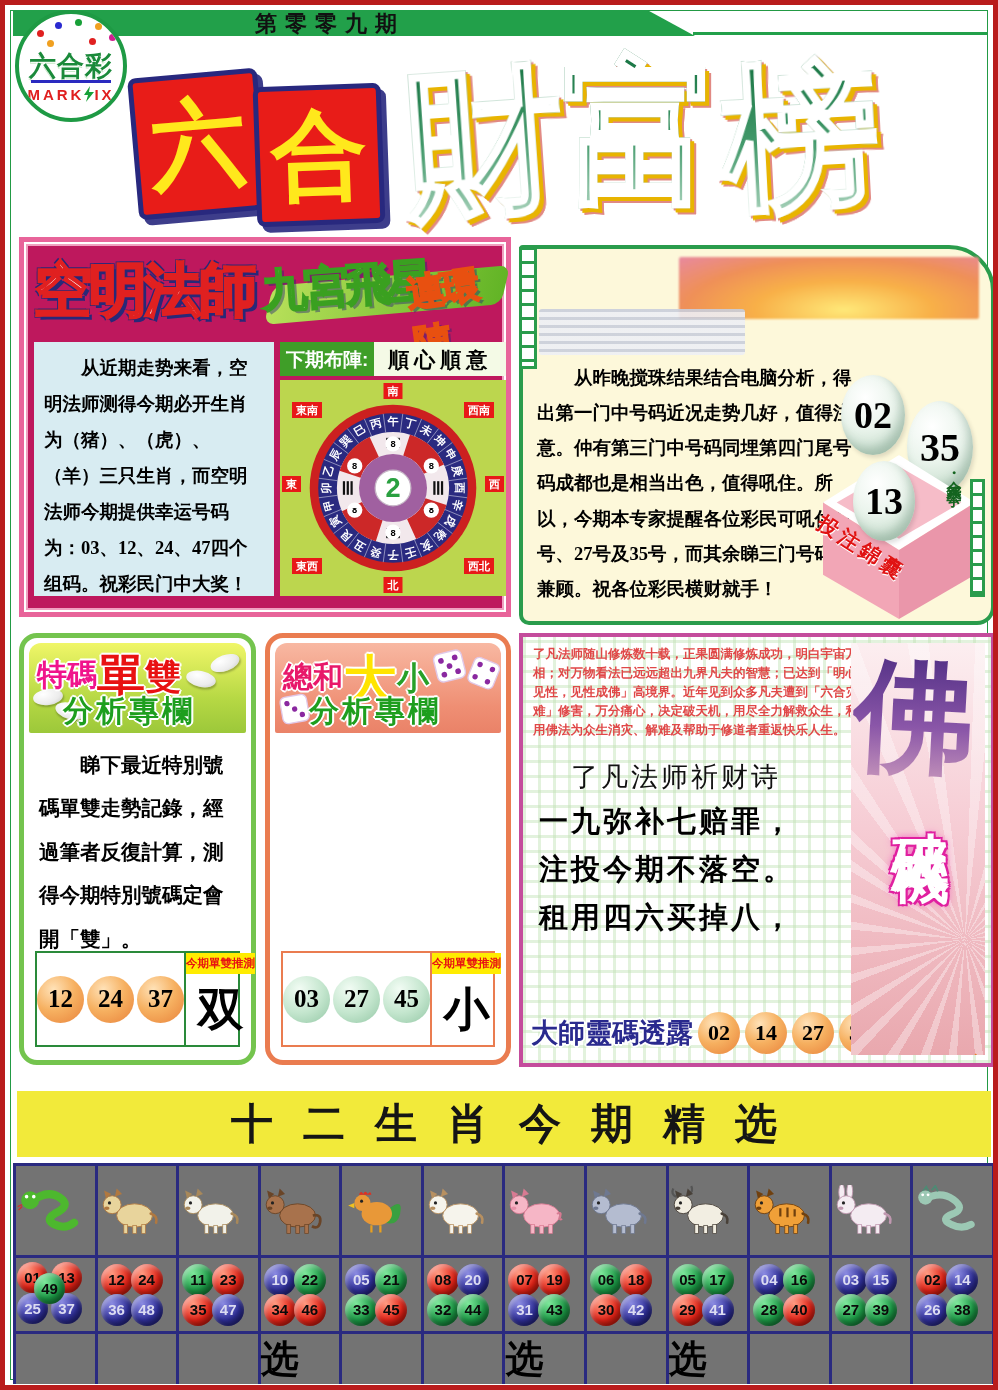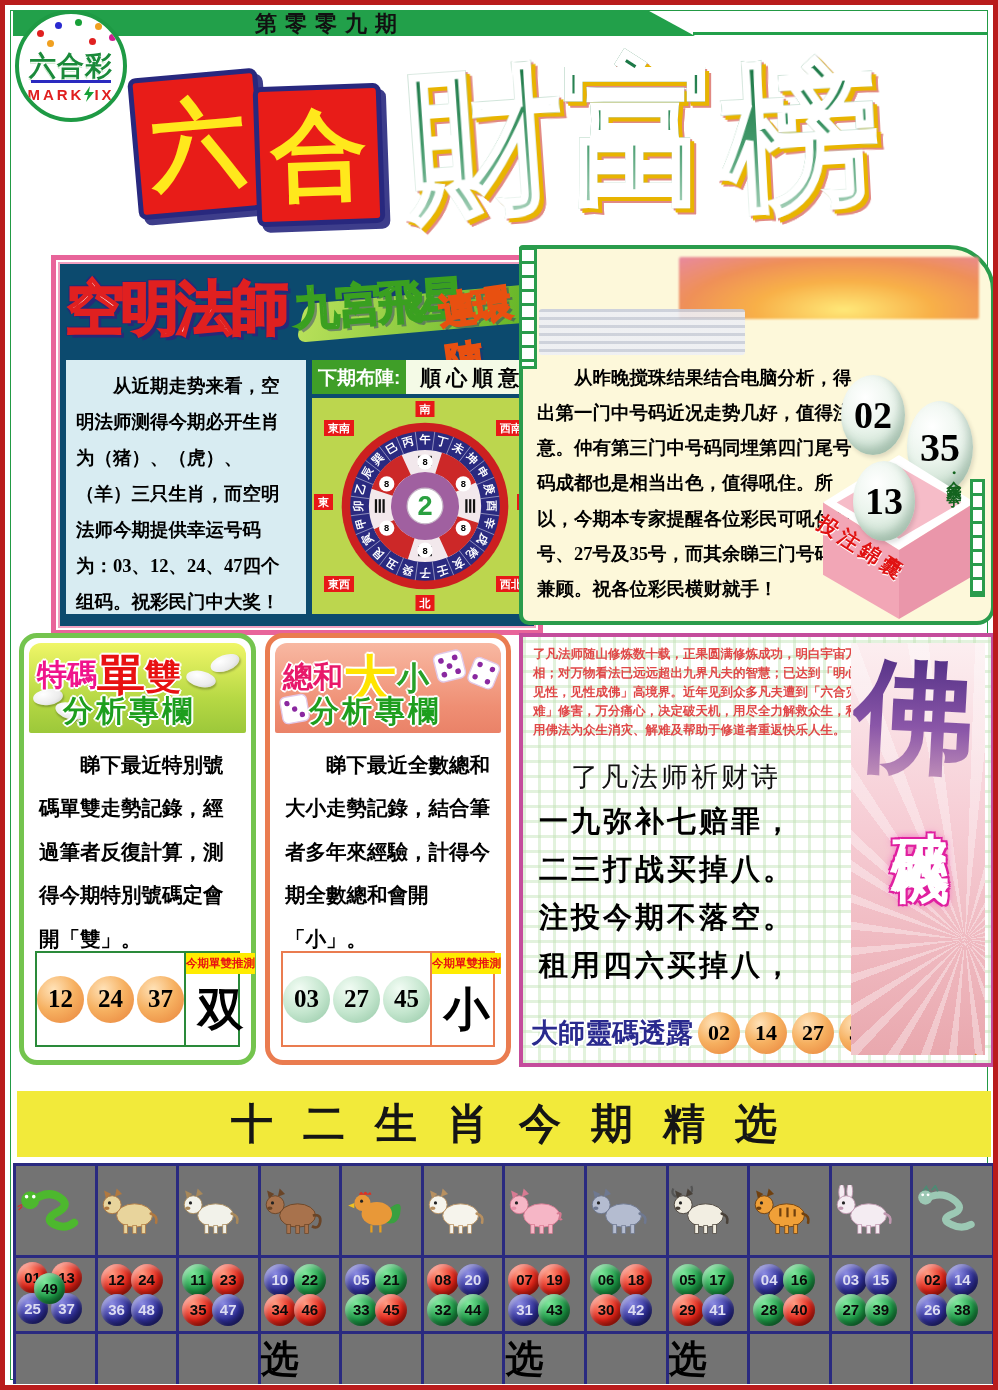--- a/index.html
+++ b/index.html
@@ -35,22 +35,22 @@
   .t-green span { display:inline-block; font-weight:900; font-size:158px; line-height:1.1;
                   font-family:"Liberation Sans",sans-serif;
                   background:linear-gradient(180deg,#14713f 0%,#449a6c 48%,#cfe7d9 100%);
                   -webkit-background-clip:text; background-clip:text; color:transparent;
                   -webkit-text-stroke:3px #fff;
                   filter:drop-shadow(4px 4px 0 #e8b400) drop-shadow(2px 2px 0 rgba(200,40,30,.55)); }
   .t-green span:nth-child(1){ transform:rotate(-4deg) translateY(8px); }
   .t-green span:nth-child(3){ transform:rotate(-3deg) translateY(4px); }
 
   
-  .master { position:absolute; left:14px; top:250px; width:492px; height:380px; background:#0c4a6e; z-index:2;
-            border:5px solid #e8649a; box-shadow:inset 0 0 0 2px #fff, inset 0 0 0 4px #f0a0c0;margin-left:32px; }
+  .master { position:absolute; left:14px; top:232px; width:492px; height:380px; background:#be185d; z-index:2;
+            border:5px solid #e8649a; box-shadow:inset 0 0 0 2px #fff, inset 0 0 0 4px #f0a0c0; }
   .m-title { position:absolute; left:10px; top:10px; font-weight:900; font-size:58px; letter-spacing:-3px;
              color:#fff; -webkit-text-stroke:2.5px #e02020;
              text-shadow:4px 4px 0 #282878,-2px 2px 0 #282878,2px -2px 0 #282878,-2px -2px 0 #282878; }
   .m-swoosh { position:absolute; left:244px; top:34px; width:238px; height:38px; border-radius:10px;
               background:linear-gradient(90deg,#b8e05a,#62b426); transform:rotate(-5deg) skewX(-18deg); }
   .m-sub1 { position:absolute; left:238px; top:14px; font-weight:900; font-size:45px; letter-spacing:-3px;
             color:#fff; -webkit-text-stroke:2px #3aa020; transform:rotate(-4deg);
             text-shadow:3px 3px 0 rgba(40,40,120,.45); }
   .m-sub2 { position:absolute; left:386px; top:20px; font-weight:900; font-size:38px; letter-spacing:-3px;
             color:#fff; -webkit-text-stroke:2px #e85010; transform:rotate(-8deg);
@@ -413,41 +413,39 @@
               <circle cx="7" cy="7" r="2"></circle>
               <circle cx="12" cy="12" r="2"></circle>
               <circle cx="17" cy="17" r="2"></circle>
             </g>
           </svg></span>
       <div class="a-line1">
         <span class="bs-t1 outline-white">總和</span><span class="bs-t2 outline-white">大</span><span class="bs-t3 outline-white">小</span>
       </div>
       <div class="a-line2 outline-white">分析專欄</div>
     </div>
-    <div class="a-body">睇下最近全數總和大小走勢記錄，結合筆者多年來經驗，計得今期全數總和會開「小」。</div>
     <div class="a-box">
       <div class="a-balls">
         <span class="ball-mint">03</span>
         <span class="ball-mint">27</span>
         <span class="ball-mint">45</span>
       </div>
       <div class="a-pred">
         <div class="pred-label">今期單雙推測</div>
         <div class="pred-char">小</div>
       </div>
     </div>
   </section>
 
   <section class="monk">
     <div class="wm"></div>
     <div class="monk-intro">了凡法师随山修炼数十载，正果圆满修炼成功，明白宇宙万相；对万物看法已远远超出九界凡夫的智慧；已达到「明心见性，见性成佛」高境界。近年见到众多凡夫遭到「六合灾难」修害，万分痛心，决定破天机，用尽全力解救众生，利用佛法为众生消灾、解难及帮助于修道者重返快乐人生。</div>
     <div class="poem-title">了凡法师祈财诗</div>
     <div class="poem">
       <div>一九弥补七赔罪，</div>
-      <div>二三打战买掉八。</div>
       <div>注投今期不落空。</div>
       <div>租用四六买掉八，</div>
     </div>
     <div class="reveal">
       <span class="reveal-label outline-white">大師靈碼透露</span>
       <span class="ball-orange">02</span>
       <span class="ball-orange">14</span>
       <span class="ball-orange">27</span>
       <span class="ball-orange">34</span>
     </div>

